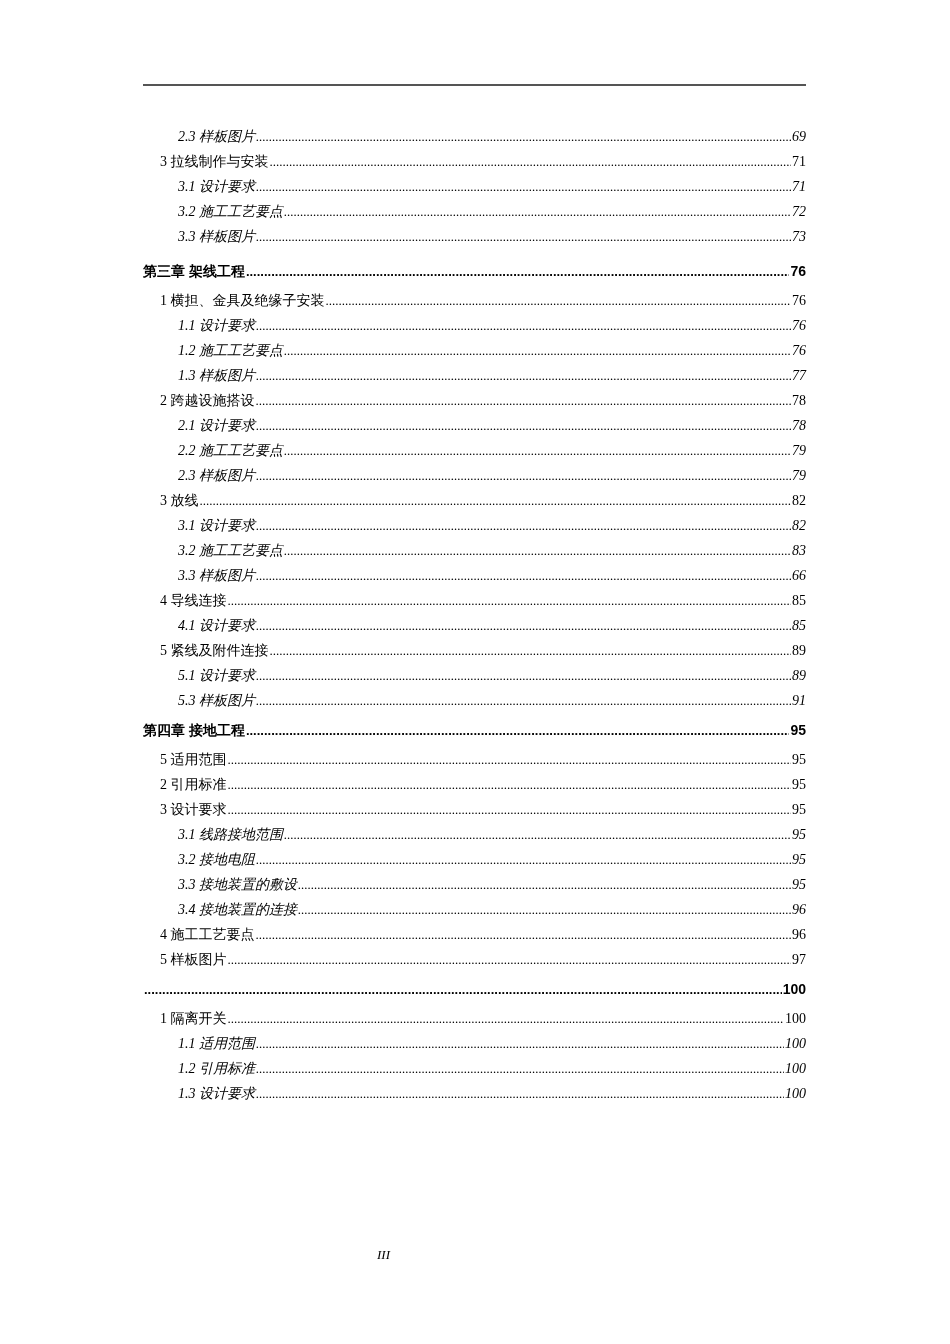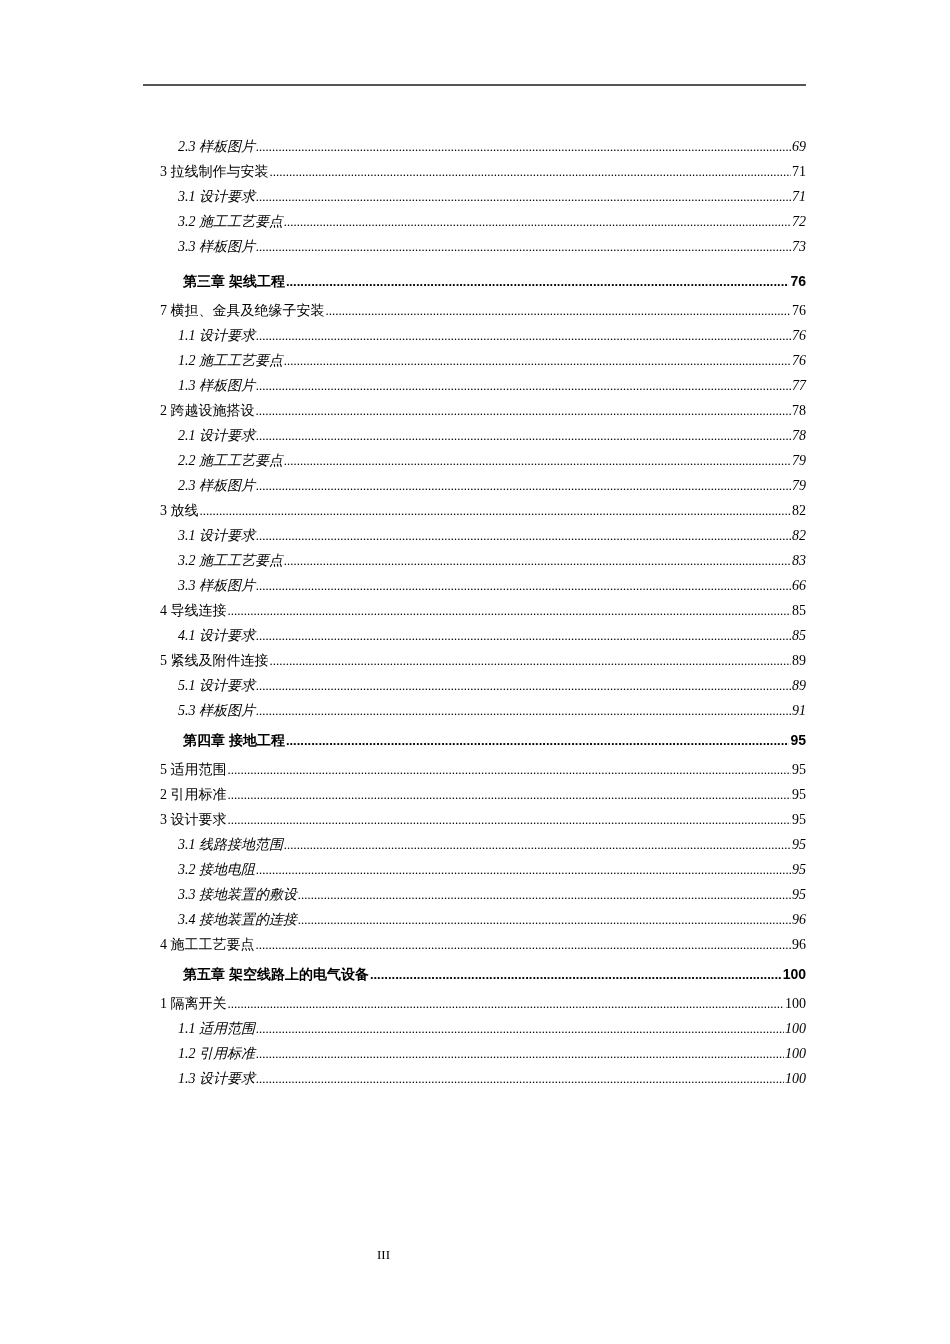--- a/index.html
+++ b/index.html
@@ -1,30 +1,30 @@
 <!DOCTYPE html>
 <html><head>
   <meta charset="utf-8">
   <style>
     html, body { margin: 0; padding: 0; background: #ffffff; }
     body { width: 950px; height: 1344px; position: relative; overflow: hidden;
            font-family: "Liberation Serif", "DejaVu Serif", serif; color: #000; }
     .header-rule { position: absolute; left: 143px; top: 84px; width: 663px; height: 2px; background: #555; }
-    .toc { position: absolute; left: 143px; top: 134px; width: 663px; text-align: center; }
+    .toc { position: absolute; left: 143px; top: 124px; width: 663px; text-align: center; }
     .row { display: flex; align-items: baseline; height: 25px; line-height: 25px; font-size: 14px; white-space: nowrap; }
     .row .label { flex: 0 0 auto; }
     .row .dots { flex: 1 1 auto; overflow: hidden; margin: 0 1px; }
     .row .dots::after { content: "................................................................................................................................................................................................................................................................................"; letter-spacing: 0px; font-size: 13px; }
     .row .page { flex: 0 0 auto; }
     .lvl1 { padding-left: 17px; }
     .lvl2 { padding-left: 35px; font-style: italic; }
-    .chap { font-family: "Liberation Sans", "DejaVu Sans", sans-serif; font-weight: bold; font-size: 14px; height: 34px; line-height: 34px; margin-left: 40px; }
+    .chap { font-family: "Liberation Sans", "DejaVu Sans", sans-serif; font-weight: bold; font-size: 14px; height: 34px; line-height: 34px; }
     .chap.first { margin-top: 5px; }
     .chap .dots::after { font-weight: bold; }
-    .footer { position: absolute; left: 0; width: 767px; top: 1247px; text-align: center; font-size: 13px; }
+    .footer { position: absolute; left: 0; width: 767px; top: 1247px; text-align: center; font-size: 13px; font-style: italic; }
   </style>
 </head>
 <body>
 
 <div class="header-rule"></div>
 
 <div class="toc" id="toc">
     <div class="row lvl2">
       <span class="label">2.3 样板图片</span>
       <span class="dots"></span>
@@ -49,21 +49,21 @@
       <span class="label">3.3 样板图片</span>
       <span class="dots"></span>
       <span class="page">73</span>
     </div>
     <div class="row chap first">
       <span class="label">第三章  架线工程</span>
       <span class="dots"></span>
       <span class="page">76</span>
     </div>
     <div class="row lvl1">
-      <span class="label">7 横担、金具及绝缘子安装</span>
+      <span class="label">1 横担、金具及绝缘子安装</span>
       <span class="dots"></span>
       <span class="page">76</span>
     </div>
     <div class="row lvl2">
       <span class="label">1.1 设计要求</span>
       <span class="dots"></span>
       <span class="page">76</span>
     </div>
     <div class="row lvl2">
       <span class="label">1.2 施工工艺要点</span>
@@ -178,22 +178,26 @@
     <div class="row lvl2">
       <span class="label">3.4 接地装置的连接</span>
       <span class="dots"></span>
       <span class="page">96</span>
     </div>
     <div class="row lvl1">
       <span class="label">4 施工工艺要点</span>
       <span class="dots"></span>
       <span class="page">96</span>
     </div>
+    <div class="row lvl1">
+      <span class="label">5  样板图片</span>
+      <span class="dots"></span>
+      <span class="page">97</span>
+    </div>
     <div class="row chap">
-      <span class="label">第五章  架空线路上的电气设备</span>
       <span class="dots"></span>
       <span class="page">100</span>
     </div>
     <div class="row lvl1">
       <span class="label">1 隔离开关</span>
       <span class="dots"></span>
       <span class="page">100</span>
     </div>
     <div class="row lvl2">
       <span class="label">1.1 适用范围</span>

